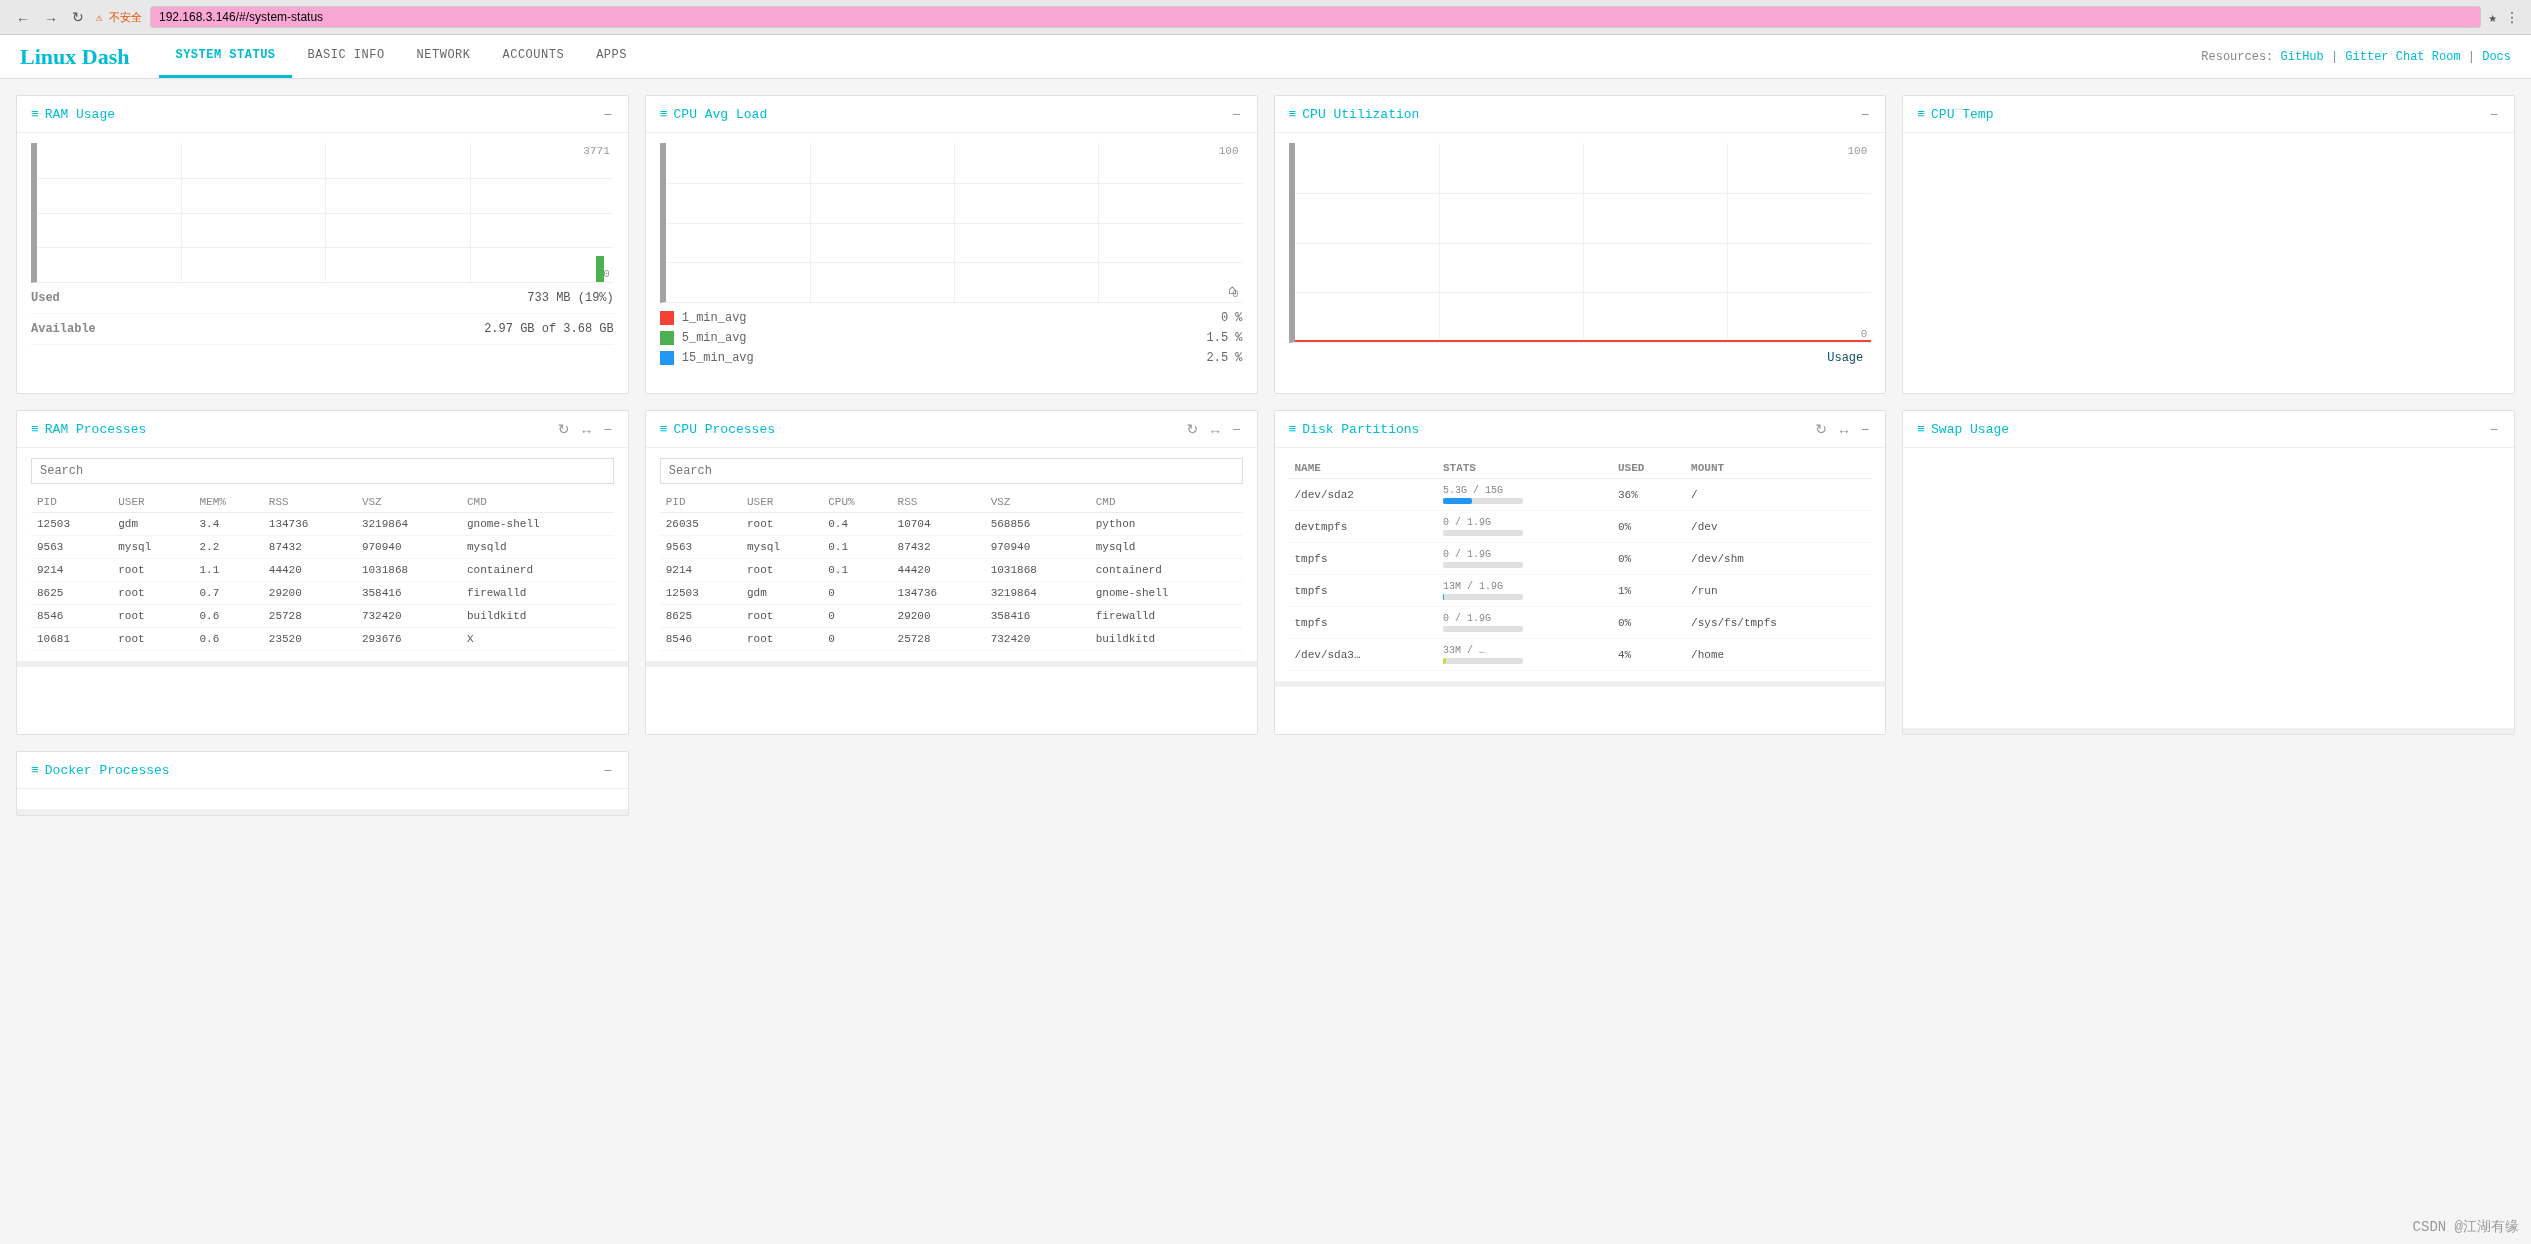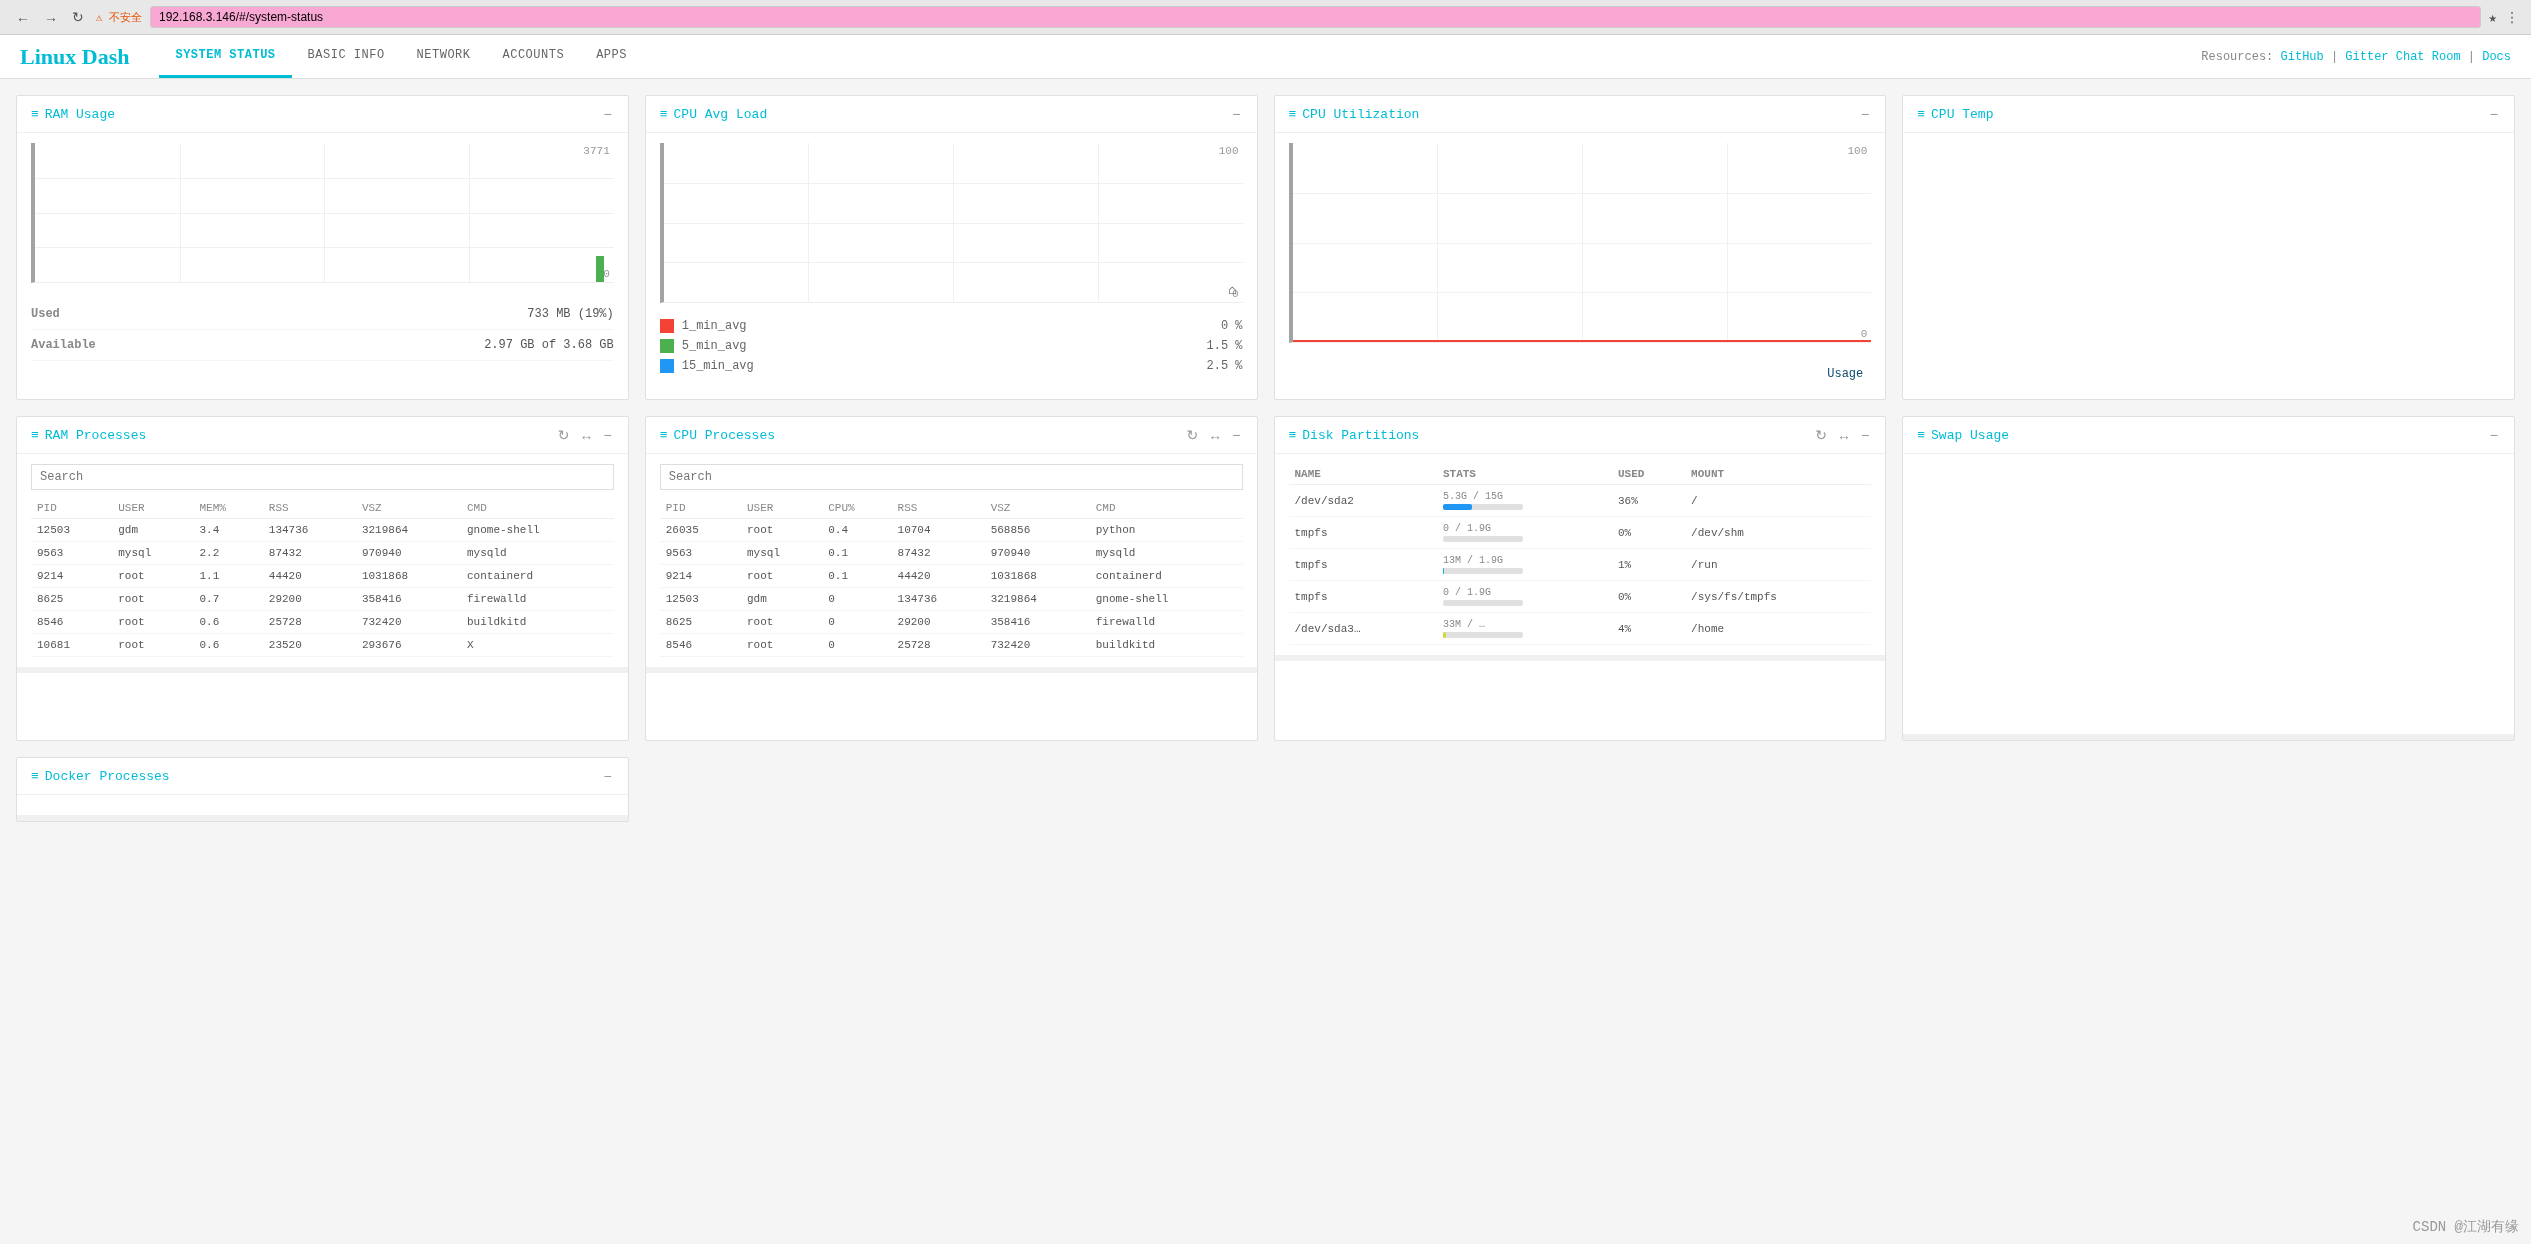--- a/index.html
+++ b/index.html
@@ -72,23 +72,23 @@
       border-bottom: 1px solid #eee;
     }
     .card-title { display: flex; align-items: center; gap: 6px; color: #00bcd4; font-size: 13px; }
     .card-ctrl-btn { background: none; border: none; cursor: pointer; color: #999; font-size: 14px; padding: 0 2px; }
     .card-body { padding: 10px 14px; }
 
     
     .chart-area {
       position: relative;
       height: 140px;
-      border-left: 4px solid #a3a3a3;
+      border-left: 6px solid #a3a3a3;
       border-bottom: 1px solid #eee;
-      margin-bottom: 16px;
+      margin-bottom: 0;
       overflow: hidden;
     }
     .chart-grid-line {
       position: absolute;
       width: 100%;
       border-top: 1px solid #f0f0f0;
     }
     .chart-label-top { position: absolute; right: 4px; top: 2px; font-size: 11px; color: #999; }
     .chart-label-bottom { position: absolute; right: 4px; bottom: 2px; font-size: 11px; color: #999; }
 
@@ -474,20 +474,31 @@
       <td>
         <div style="font-size:10px; color:#888; margin-bottom:2px;">5.3G / 15G</div>
         <div class="progress-bar-container">
           <div class="progress-bar" style="width:36%; background:#2196f3;"></div>
         </div>
       </td>
       <td>36%</td>
       <td>/</td>
               </tr>
               <tr>
+                <td>devtmpfs</td>
+      <td>
+        <div style="font-size:10px; color:#888; margin-bottom:2px;">0 / 1.9G</div>
+        <div class="progress-bar-container">
+          <div class="progress-bar" style="width:0%; background:#cddc39;"></div>
+        </div>
+      </td>
+      <td>0%</td>
+      <td>/dev</td>
+              </tr>
+              <tr>
                 <td>tmpfs</td>
       <td>
         <div style="font-size:10px; color:#888; margin-bottom:2px;">0 / 1.9G</div>
         <div class="progress-bar-container">
           <div class="progress-bar" style="width:0%; background:#cddc39;"></div>
         </div>
       </td>
       <td>0%</td>
       <td>/dev/shm</td>
               </tr>

